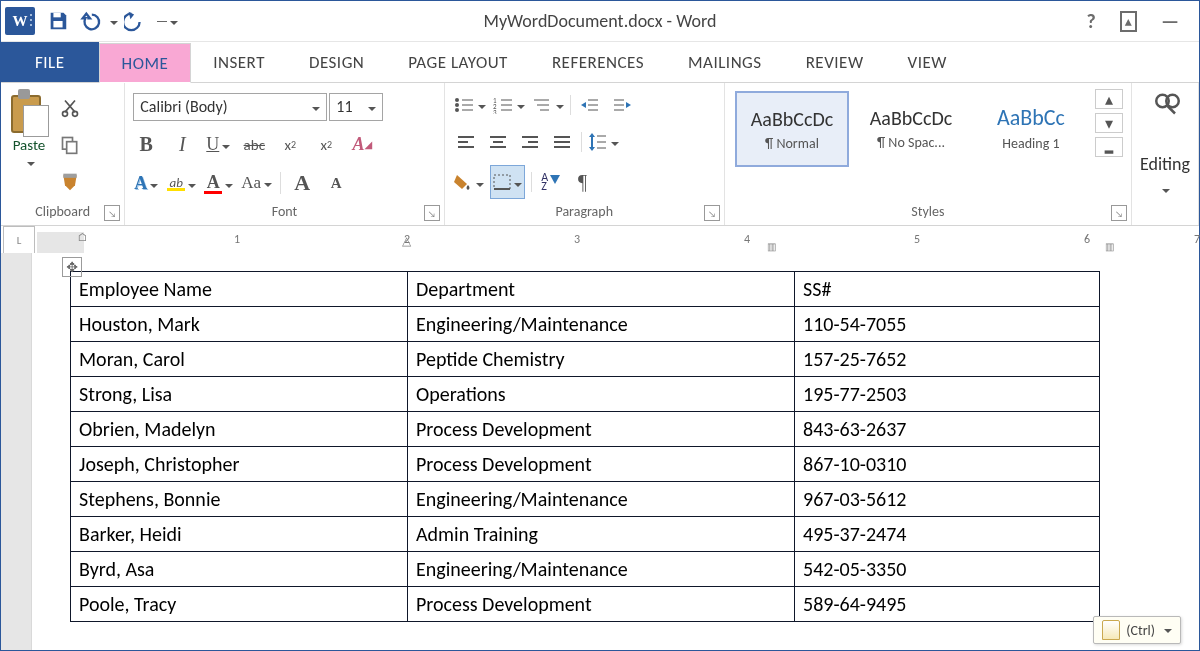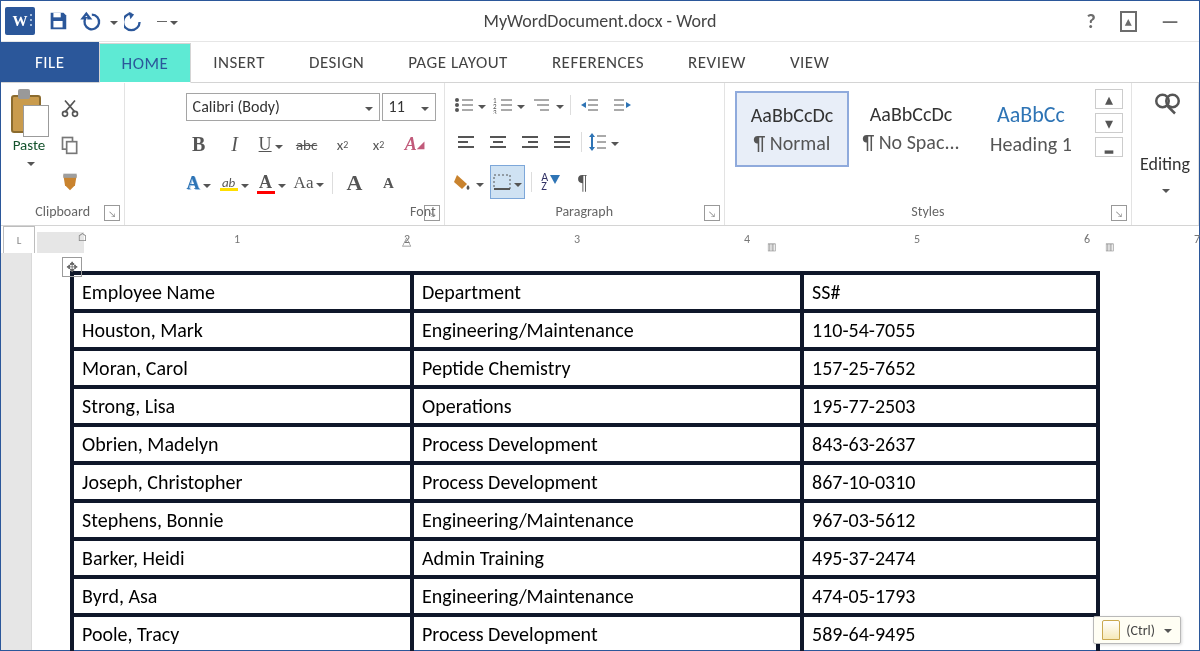--- a/index.html
+++ b/index.html
@@ -10,21 +10,21 @@
   .wicon::after{content:"";position:absolute;right:3px;top:7px;width:2px;height:2px;background:#cde;border-radius:50%;box-shadow:0 5px 0 #cde,0 10px 0 #cde;}
   .qat{display:flex;align-items:center;gap:2px;margin-left:5px;}
   .qat .btn{width:30px;height:30px;display:flex;align-items:center;justify-content:center;color:#2b579a;font-size:18px;}
   .caret::after{content:"";border:4px solid transparent;border-top-color:#555;display:inline-block;margin-left:3px;position:relative;top:3px;}
   .doctitle{position:absolute;left:0;right:0;text-align:center;font-size:18px;color:#444;pointer-events:none;}
   .winctrl{margin-left:auto;display:flex;align-items:center;gap:24px;padding-right:20px;color:#6c6c6c;font-size:20px;}
   
   .tabs{height:40px;background:#fff;display:flex;border-bottom:1px solid #d4d4d4;}
   .tab{padding:0 22px;display:flex;align-items:center;font-size:17px;color:#444;letter-spacing:.5px;}
   .tab.file{background:#2b579a;color:#fff;padding:0 34px;}
-  .tab.active{color:#2b579a;border:1px solid #d4d4d4;border-bottom-color:#fff;background:#5eead4;position:relative;top:1px;}
+  .tab.active{color:#2b579a;border:1px solid #d4d4d4;border-bottom-color:#fff;background:#f9a8d4;position:relative;top:1px;}
   
   .ribbon{height:142px;background:#fff;border-bottom:1px solid #d4d4d4;display:flex;}
   .group{border-right:1px solid #e3e3e3;display:flex;flex-direction:column;padding:6px 8px 2px;position:relative;}
   .group .rows{flex:1;display:flex;}
   .group .label{text-align:center;font-size:14px;color:#666;height:22px;line-height:22px;}
   .launcher{position:absolute;right:4px;bottom:4px;width:14px;height:14px;border:1px solid #999;font-size:9px;color:#888;display:flex;align-items:center;justify-content:center;}
   .col{display:flex;flex-direction:column;justify-content:space-around;}
   .tool{display:flex;align-items:center;justify-content:center;min-width:26px;height:28px;font-size:16px;color:#555;position:relative;}
   .row{display:flex;align-items:center;gap:2px;}
   .sel{border:1px solid #a5a5a5;background:#fff;height:26px;display:flex;align-items:center;padding:0 6px;font-size:16px;color:#333;}
@@ -38,33 +38,33 @@
   .sub sub,.sub sup{font-size:10px;}
   .Aswatch{font-weight:bold;font-family:"Times New Roman",serif;font-size:18px;}
   .bar-under{display:inline-block;width:18px;height:3px;background:#f00;margin-top:-2px;}
   .bar-under.y{background:#ffdf00;}
   .Aa{font-family:Liberation Serif, serif;font-size:17px;}
   svg{display:block;}
   .style-box{border:1px solid transparent;height:72px;width:118px;display:flex;flex-direction:column;align-items:center;justify-content:center;font-family:Calibri,Arial;margin:2px;}
   .style-box.sel1{border:2px solid #8faadc;background:#e8eef8;width:114px;}
   .style-sample{font-size:20px;color:#333;}
   .style-sample.h{color:#2e74b5;font-size:22px;}
-  .style-name{font-size:20px;color:#555;margin-top:4px;}
+  .style-name{font-size:14px;color:#555;margin-top:4px;}
   
   .rulerbar{height:28px;background:#fff;display:flex;align-items:flex-end;border-bottom:1px solid #d4d4d4;}
   .ruler-corner{width:30px;height:26px;border:1px solid #bdbdbd;margin:0 2px;font-size:11px;color:#888;display:flex;align-items:center;justify-content:center;}
   .ruler{flex:1;height:22px;position:relative;font-size:12px;color:#777;background:linear-gradient(to right,#e6e6e6 0,#e6e6e6 47px,#fff 47px,#fff 100%);}
   .tick{position:absolute;top:0;transform:translateX(-50%);} 
   
   .docwrap{position:absolute;left:0;right:0;top:252px;bottom:0;display:flex;}
   .vruler{width:30px;background:#e6e6e6;border-right:1px solid #d9d9d9;}
   .page{flex:1;background:#fff;position:relative;padding:18px 38px 0 38px;}
   .movehandle{position:absolute;left:30px;top:4px;width:18px;height:18px;border:1px solid #9b9b9b;display:flex;align-items:center;justify-content:center;color:#666;font-size:14px;}
   table.doc{border-collapse:collapse;width:1030px;font-family:Calibri,Arial;font-size:20px;color:#000;}
-  table.doc td{border:4px solid #0f172a;padding:2px 8px;height:30px;}
+  table.doc td{border:1px solid #0f172a;padding:2px 8px;height:30px;}
   table.doc td.c1{width:320px;}
   table.doc td.c2{width:370px;}
   
   .smarttag{position:absolute;right:18px;bottom:6px;border:1px solid #b9b9b9;background:#fffef4;padding:3px 8px;font-size:14px;color:#444;display:flex;align-items:center;gap:6px;border-radius:2px;box-shadow:1px 1px 3px rgba(0,0,0,.15);}
   .smarttag .clip{width:16px;height:18px;border:1px solid #caa84f;border-radius:2px 2px 0 0;background:linear-gradient(#fff,#f6e9b8);position:relative;}
   .minicaret::after{content:"";border:4px solid transparent;border-top-color:#555;display:inline-block;margin-left:3px;position:relative;top:2px;}
   
   
   .svgbtn svg{width:22px;height:22px;}
   .pasteicon{width:40px;height:46px;position:relative;}
@@ -115,20 +115,21 @@
     </div>
   </div>
 
   <div class="tabs">
     <div class="tab file">FILE</div>
     <div class="tab active">HOME</div>
     <div class="tab">INSERT</div>
     <div class="tab">DESIGN</div>
     <div class="tab">PAGE LAYOUT</div>
     <div class="tab">REFERENCES</div>
+    <div class="tab">MAILINGS</div>
     <div class="tab">REVIEW</div>
     <div class="tab">VIEW</div>
   </div>
 
   <div class="ribbon">
 
     <div class="group" style="width:110px;">
       <div class="rows">
         <div class="col" style="align-items:center;justify-content:flex-start;">
           <div class="pasteicon">
@@ -158,21 +159,21 @@
                 <path fill="#c9832e" d="M4 4h16l-2 12-6 6-6-6z"></path>
                 <rect x="4" y="2" width="16" height="5" fill="#9e9e9e"></rect>
               </svg>
             </div>
         </div>
       </div>
       <div class="label">Clipboard</div>
       <div class="launcher">↘</div>
     </div>
 
-    <div class="group" style="width:310px;align-items:flex-end;">
+    <div class="group" style="width:310px;">
       <div class="rows">
           <div class="col" style="gap:3px;">
         <div class="row">
           <div class="sel fontname">
                 <span>Calibri (Body)</span>
                 <span class="caret"></span>
               </div>
           <div class="sel fontsize">
                 <span>11</span>
                 <span class="caret"></span>
@@ -432,21 +433,21 @@
               <td>967-03-5612</td>
             </tr>
         <tr>
               <td class="c1">Barker, Heidi</td>
               <td class="c2">Admin Training</td>
               <td>495-37-2474</td>
             </tr>
         <tr>
               <td class="c1">Byrd, Asa</td>
               <td class="c2">Engineering/Maintenance</td>
-              <td>474-05-1793</td>
+              <td>542-05-3350</td>
             </tr>
         <tr>
               <td class="c1">Poole, Tracy</td>
               <td class="c2">Process Development</td>
               <td>589-64-9495</td>
             </tr>
       </tbody>
         </table>
 
       <div class="smarttag">

